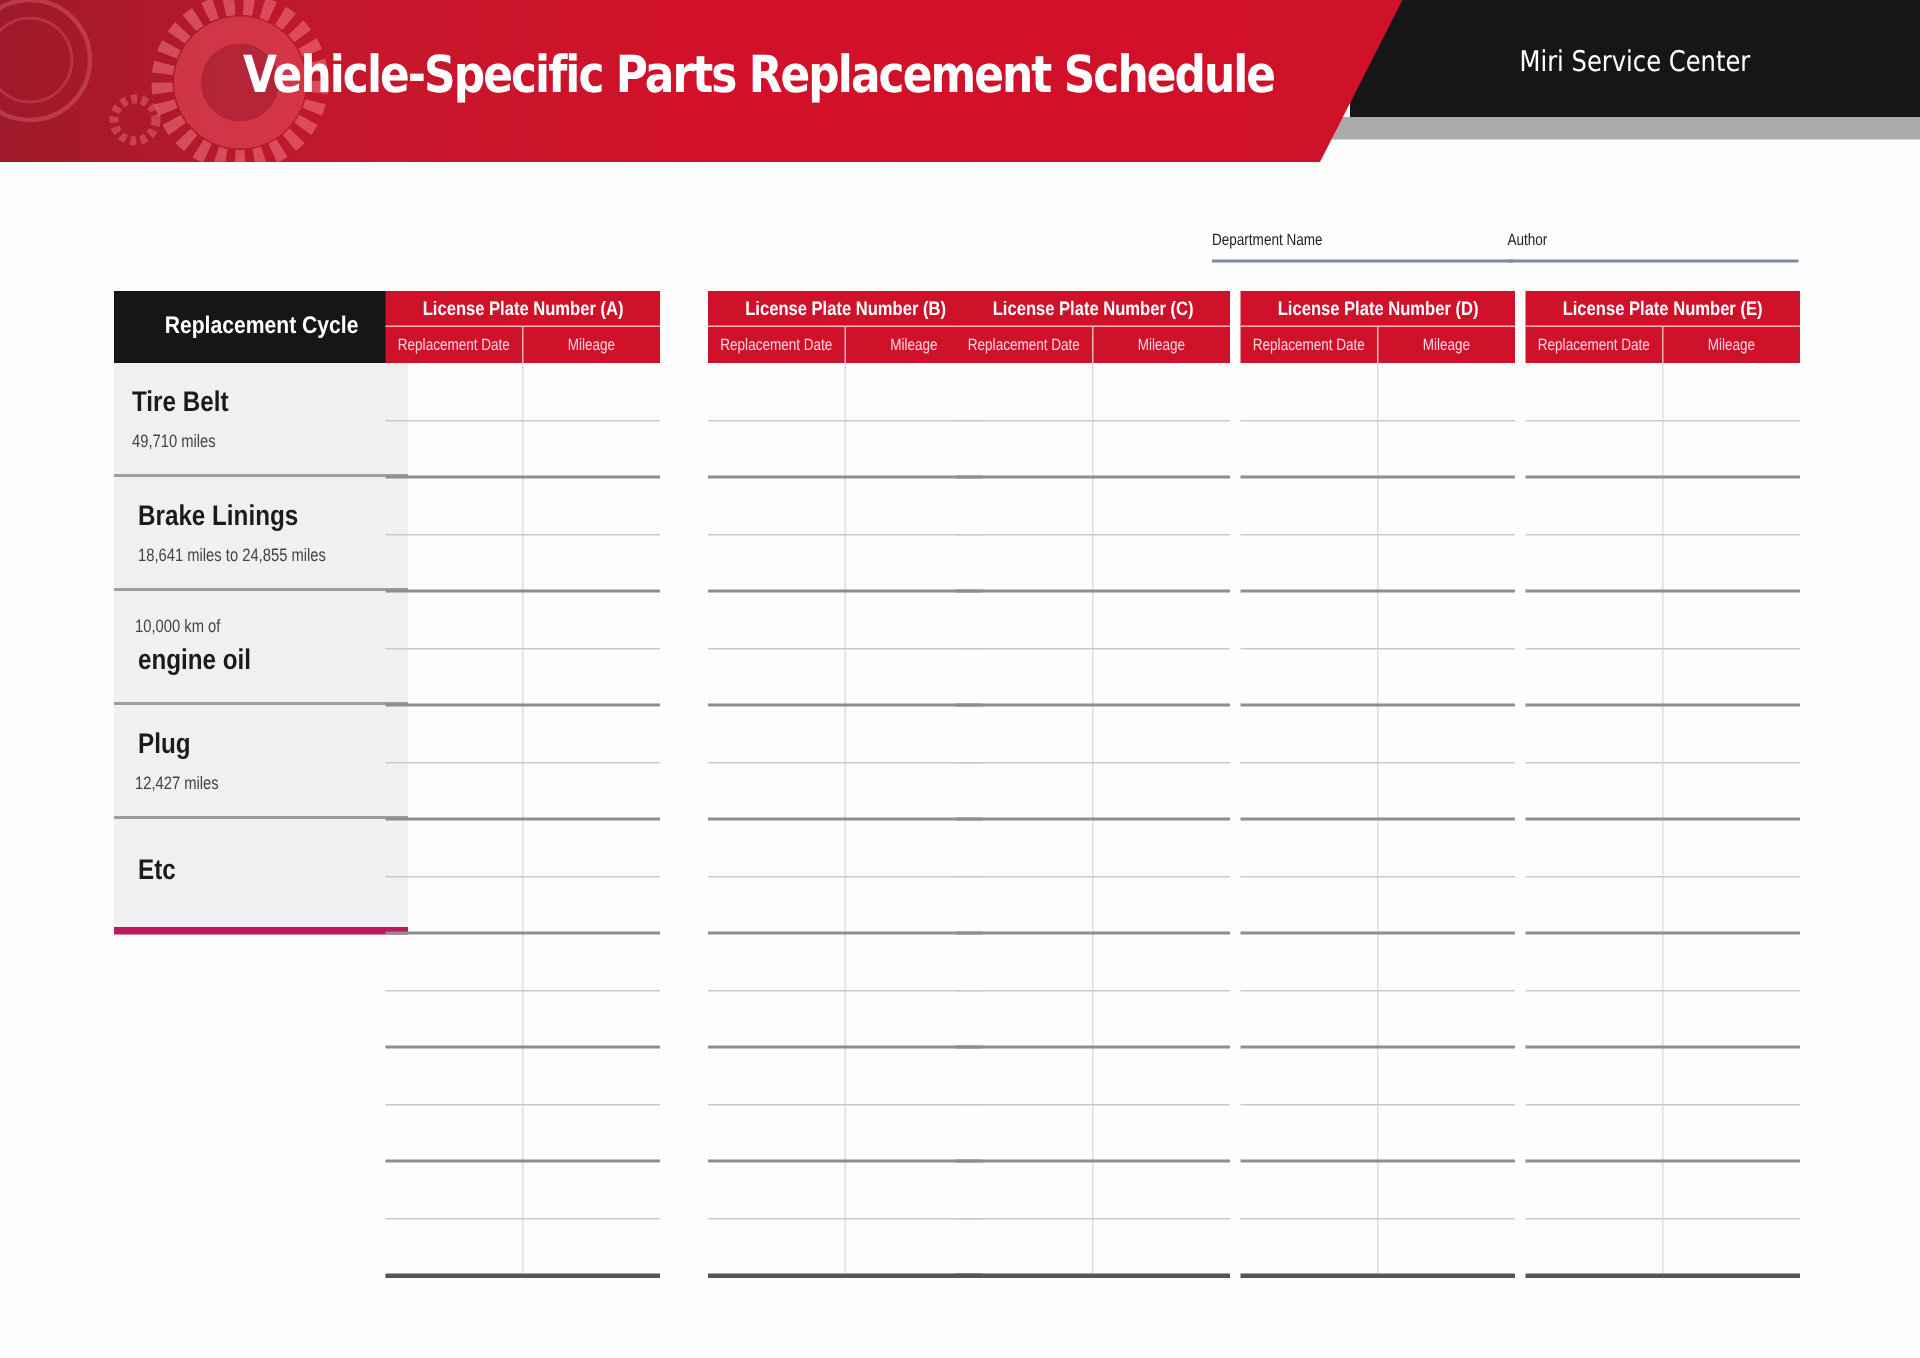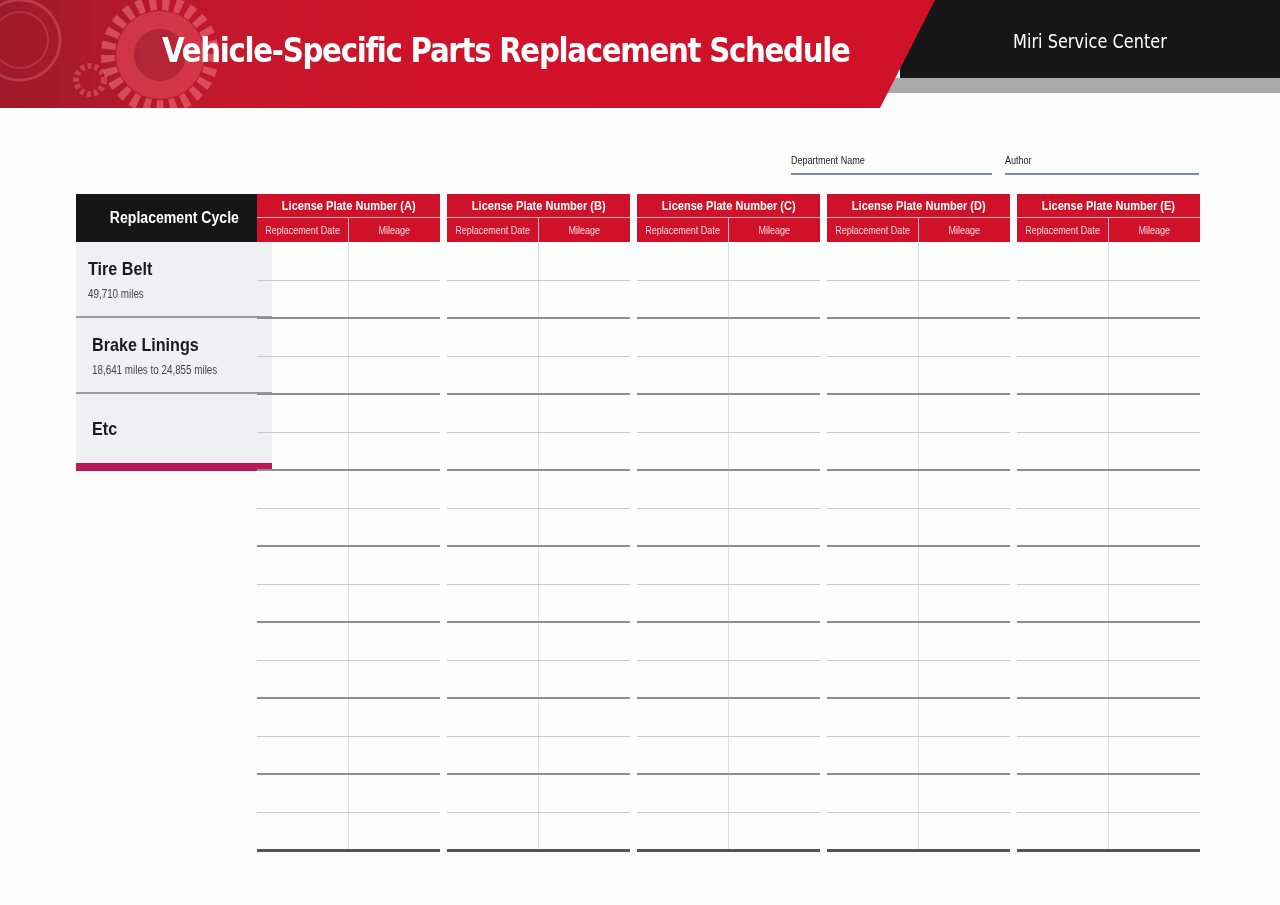--- a/index.html
+++ b/index.html
@@ -14,21 +14,21 @@
   .title { position: absolute; left: 162px; top: 30px; color: #fff; font-family: "DejaVu Sans", sans-serif; font-weight: bold; font-size: 34px; letter-spacing: -1.5px; transform: scaleX(0.86); transform-origin: left top; white-space: nowrap; }
   .center-name { position: absolute; left: 1013px; top: 30px; color: #fff; font-family: "DejaVu Sans", sans-serif; font-size: 19px; transform: scaleX(0.85); transform-origin: left top; white-space: nowrap; }
 
   .meta-field { position: absolute; top: 150px; height: 25px; border-bottom: 2px solid #7b8ba6; }
   .meta-field span { font-size: 11px; color: #222; display: inline-block; transform: scaleX(0.82); transform-origin: left; }
 
   .cycle-col { position: absolute; left: 76px; top: 194px; width: 196px; }
   .cycle-head { height: 48px; background: #161616; color: #fff; font-weight: bold; font-size: 16px; display: flex; align-items: center; justify-content: center; }
   .cycle-head span { display: inline-block; transform: scaleX(0.88); }
   .cycle-row { height: 76px; background: #f0f0f3; border-bottom: 2px solid #9d9d9d; padding-left: 12px; position: relative; }
-  .cycle-row.last { border-bottom: 8px solid #be185d; }
+  .cycle-row.last { border-bottom: 5px solid #be185d; }
   .item-name { position: absolute; left: 12px; font-weight: bold; font-size: 19px; color: #1b1b1b; transform: scaleX(0.85); transform-origin: left; white-space: nowrap; }
   .item-sub { position: absolute; left: 12px; font-size: 12px; color: #444; transform: scaleX(0.82); transform-origin: left; white-space: nowrap; }
 
   .plate { position: absolute; top: 194px; width: 183px; }
   .plate-head { height: 24px; background: #d0112a; color: #fff; font-size: 13px; display: flex; align-items: center; justify-content: center; border-bottom: 1px solid #f3b3bc; }
   .plate-head span { display: inline-block; transform: scaleX(0.85); font-weight: bold; }
   .sub-heads { display: flex; height: 24px; background: #d0112a; }
   .sub-head { flex: 1; color: #fbd6dc; font-size: 11px; display: flex; align-items: center; justify-content: center; }
   .sub-head:first-child { border-right: 1px solid #f3b3bc; }
   .sub-head span { display: inline-block; transform: scaleX(0.82); white-space: nowrap; }
@@ -57,40 +57,48 @@
     </svg>
     <svg class="gear" style="left:-30px;top:-10px" width="100" height="100" viewBox="0 0 100 100">
       <circle cx="50" cy="50" r="40" fill="none" stroke="rgba(255,160,170,0.25)" stroke-width="3"></circle>
       <circle cx="50" cy="50" r="28" fill="none" stroke="rgba(255,160,170,0.2)" stroke-width="2"></circle>
     </svg>
   </div>
   <div class="title">Vehicle-Specific Parts Replacement Schedule</div>
   <div class="center-name">Miri Service Center</div>
 </div>
 
-<div class="meta-field" style="left:791px;width:201px;">
+<div class="meta-field" style="left:808px;width:201px;">
   <span>Department Name</span>
 </div>
 <div class="meta-field" style="left:1005px;width:194px;">
   <span>Author</span>
 </div>
 
 <div class="cycle-col">
   <div class="cycle-head">
       <span>Replacement Cycle</span>
     </div>
 
   <div class="cycle-row">
     <div class="item-name" style="top:16px">Tire Belt</div>
     <div class="item-sub" style="top:45px">49,710 miles</div>
   </div>
   <div class="cycle-row">
     <div class="item-name" style="top:16px;left:16px">Brake Linings</div>
     <div class="item-sub" style="top:45px;left:16px">18,641 miles to 24,855 miles</div>
   </div>
+  <div class="cycle-row">
+    <div class="item-sub" style="top:16px;left:14px">10,000 km of</div>
+    <div class="item-name" style="top:36px;left:16px">engine oil</div>
+  </div>
+  <div class="cycle-row">
+    <div class="item-name" style="top:16px;left:16px">Plug</div>
+    <div class="item-sub" style="top:45px;left:14px">12,427 miles</div>
+  </div>
   <div class="cycle-row last" style="height:77px;">
     <div class="item-name" style="top:24px;left:16px">Etc</div>
   </div>
 </div>
 
 <div class="plate" style="left:257px;">
   <div class="plate-head">
       <span>License Plate Number (A)</span>
     </div>
   <div class="sub-heads">
@@ -114,21 +122,21 @@
       <div class="hline" style="top: 342px;"></div>
       <div class="hline major" style="top: 379px;"></div>
       <div class="hline" style="top: 418px;"></div>
       <div class="hline major" style="top: 455px;"></div>
       <div class="hline" style="top: 494px;"></div>
       <div class="hline major" style="top: 531px;"></div>
       <div class="hline" style="top: 570px;"></div>
       <div class="hline final" style="top: 607px;"></div>
     </div>
 </div>
-<div class="plate" style="left:447px;">
+<div class="plate" style="left:472px;">
   <div class="plate-head">
       <span>License Plate Number (B)</span>
     </div>
   <div class="sub-heads">
     <div class="sub-head">
         <span>Replacement Date</span>
       </div>
     <div class="sub-head">
         <span>Mileage</span>
       </div>

